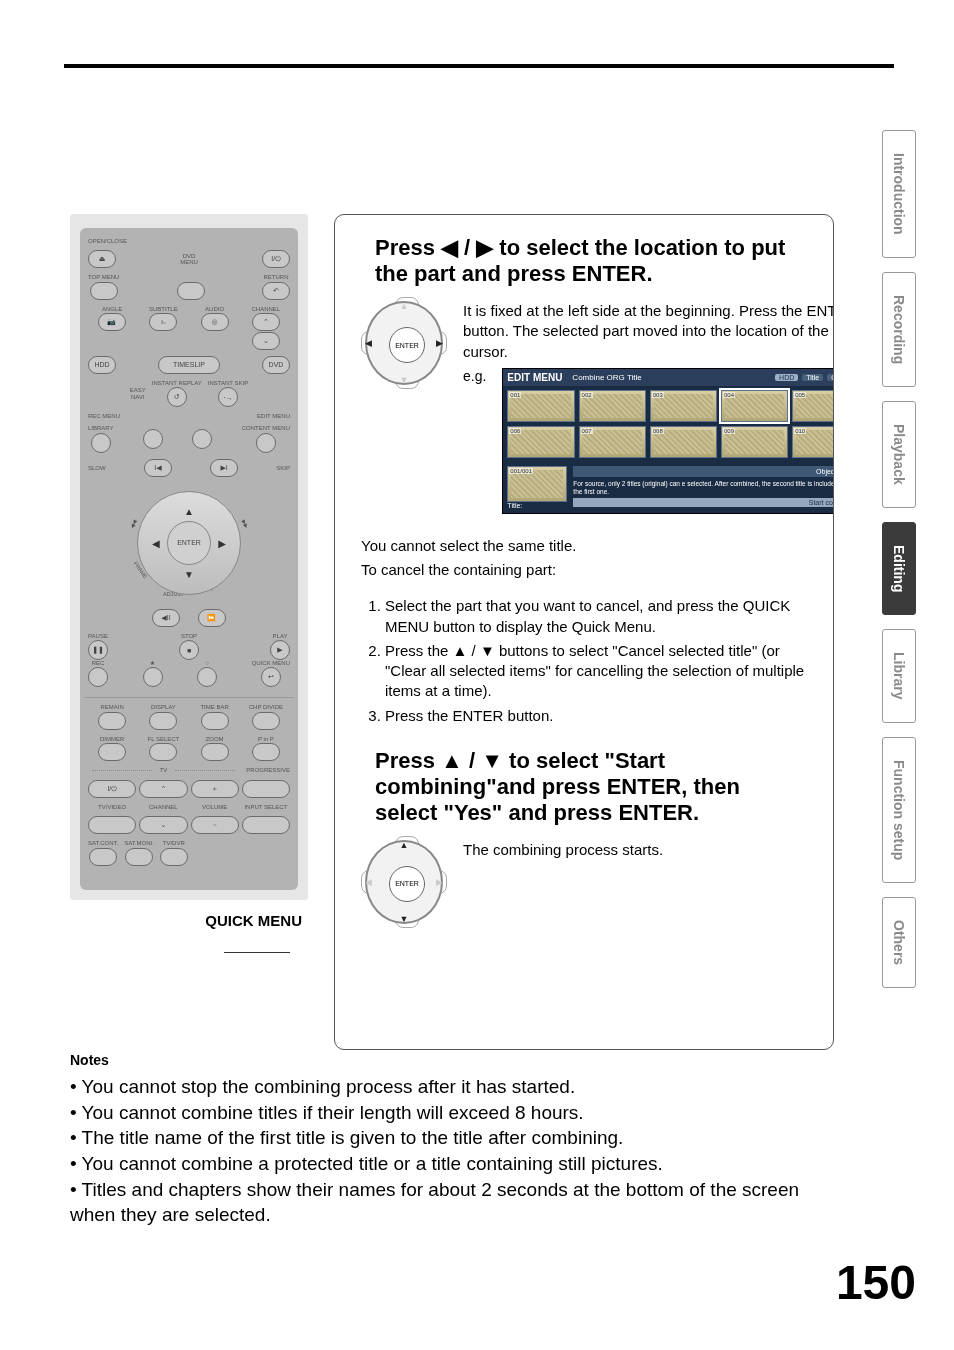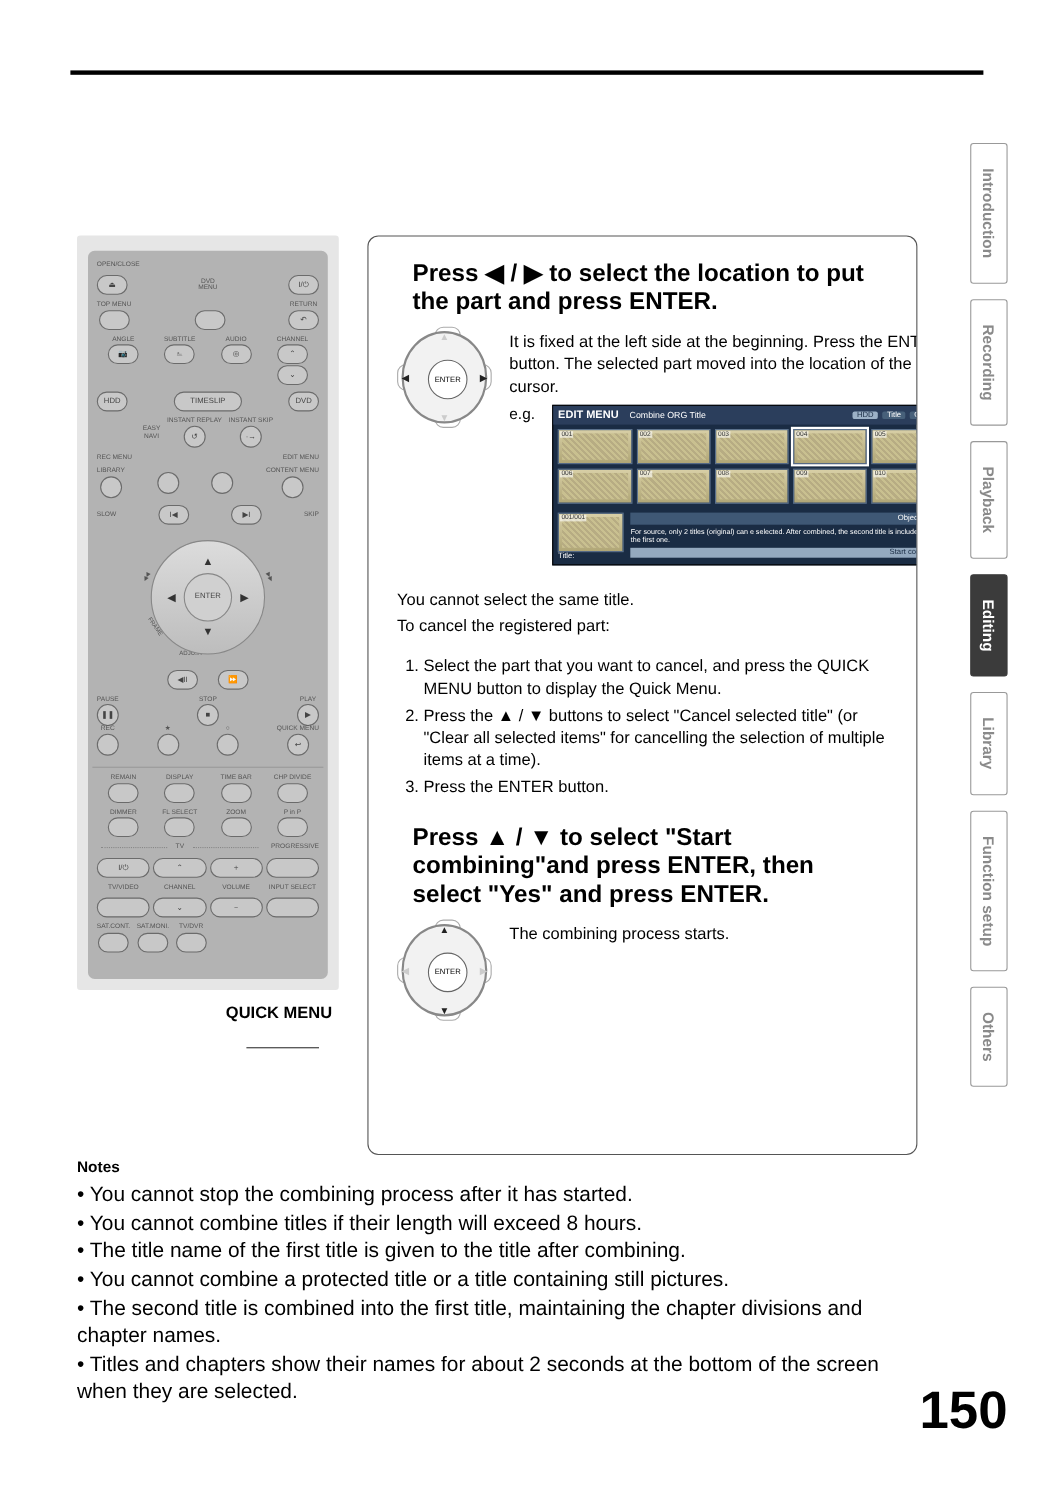--- a/index.html
+++ b/index.html
@@ -416,21 +416,21 @@
                   </div>
                 </div>
               </div>
             </div>
           </div>
         </div>
       </div>
 
       <div class="step">
         <p>You cannot select the same title.</p>
-        <p>To cancel the registered part:</p>
+        <p>To cancel the containing part:</p>
         <ol>
           <li>Select the part that you want to cancel, and press the QUICK MENU button to display the Quick Menu.</li>
           <li><span>Press the </span><span class="arrow-sym">▲</span><span> / </span><span class="arrow-sym">▼</span><span> buttons to select "Cancel selected title" (or "Clear all selected items" for cancelling the selection of multiple items at a time).</span></li>
           <li>Press the ENTER button.</li>
         </ol>
       </div>
 
       <div class="step" style="margin-bottom:0">
         <h2>
           <span>Press </span><span class="arrow-sym">▲</span><span> / </span><span class="arrow-sym">▼</span><span> to select "Start combining"and press ENTER, then select "Yes" and press ENTER.</span>
@@ -455,19 +455,18 @@
     <div class="after"></div>
   </div>
 
   <div class="notes">
     <h3>Notes</h3>
     <ul>
       <li>You cannot stop the combining process after it has started.</li>
       <li>You cannot combine titles if their length will exceed 8 hours.</li>
       <li>The title name of the first title is given to the title after combining.</li>
       <li>You cannot combine a protected title or a title containing still pictures.</li>
-      <li>The second title is combined into the first title, maintaining the chapter divisions and chapter names.</li>
       <li>Titles and chapters show their names for about 2 seconds at the bottom of the screen when they are selected.</li>
     </ul>
   </div>
 
   <div class="leader" style="left:224px;top:952px;width:66px"></div>
 </div>
 
 </body></html>

